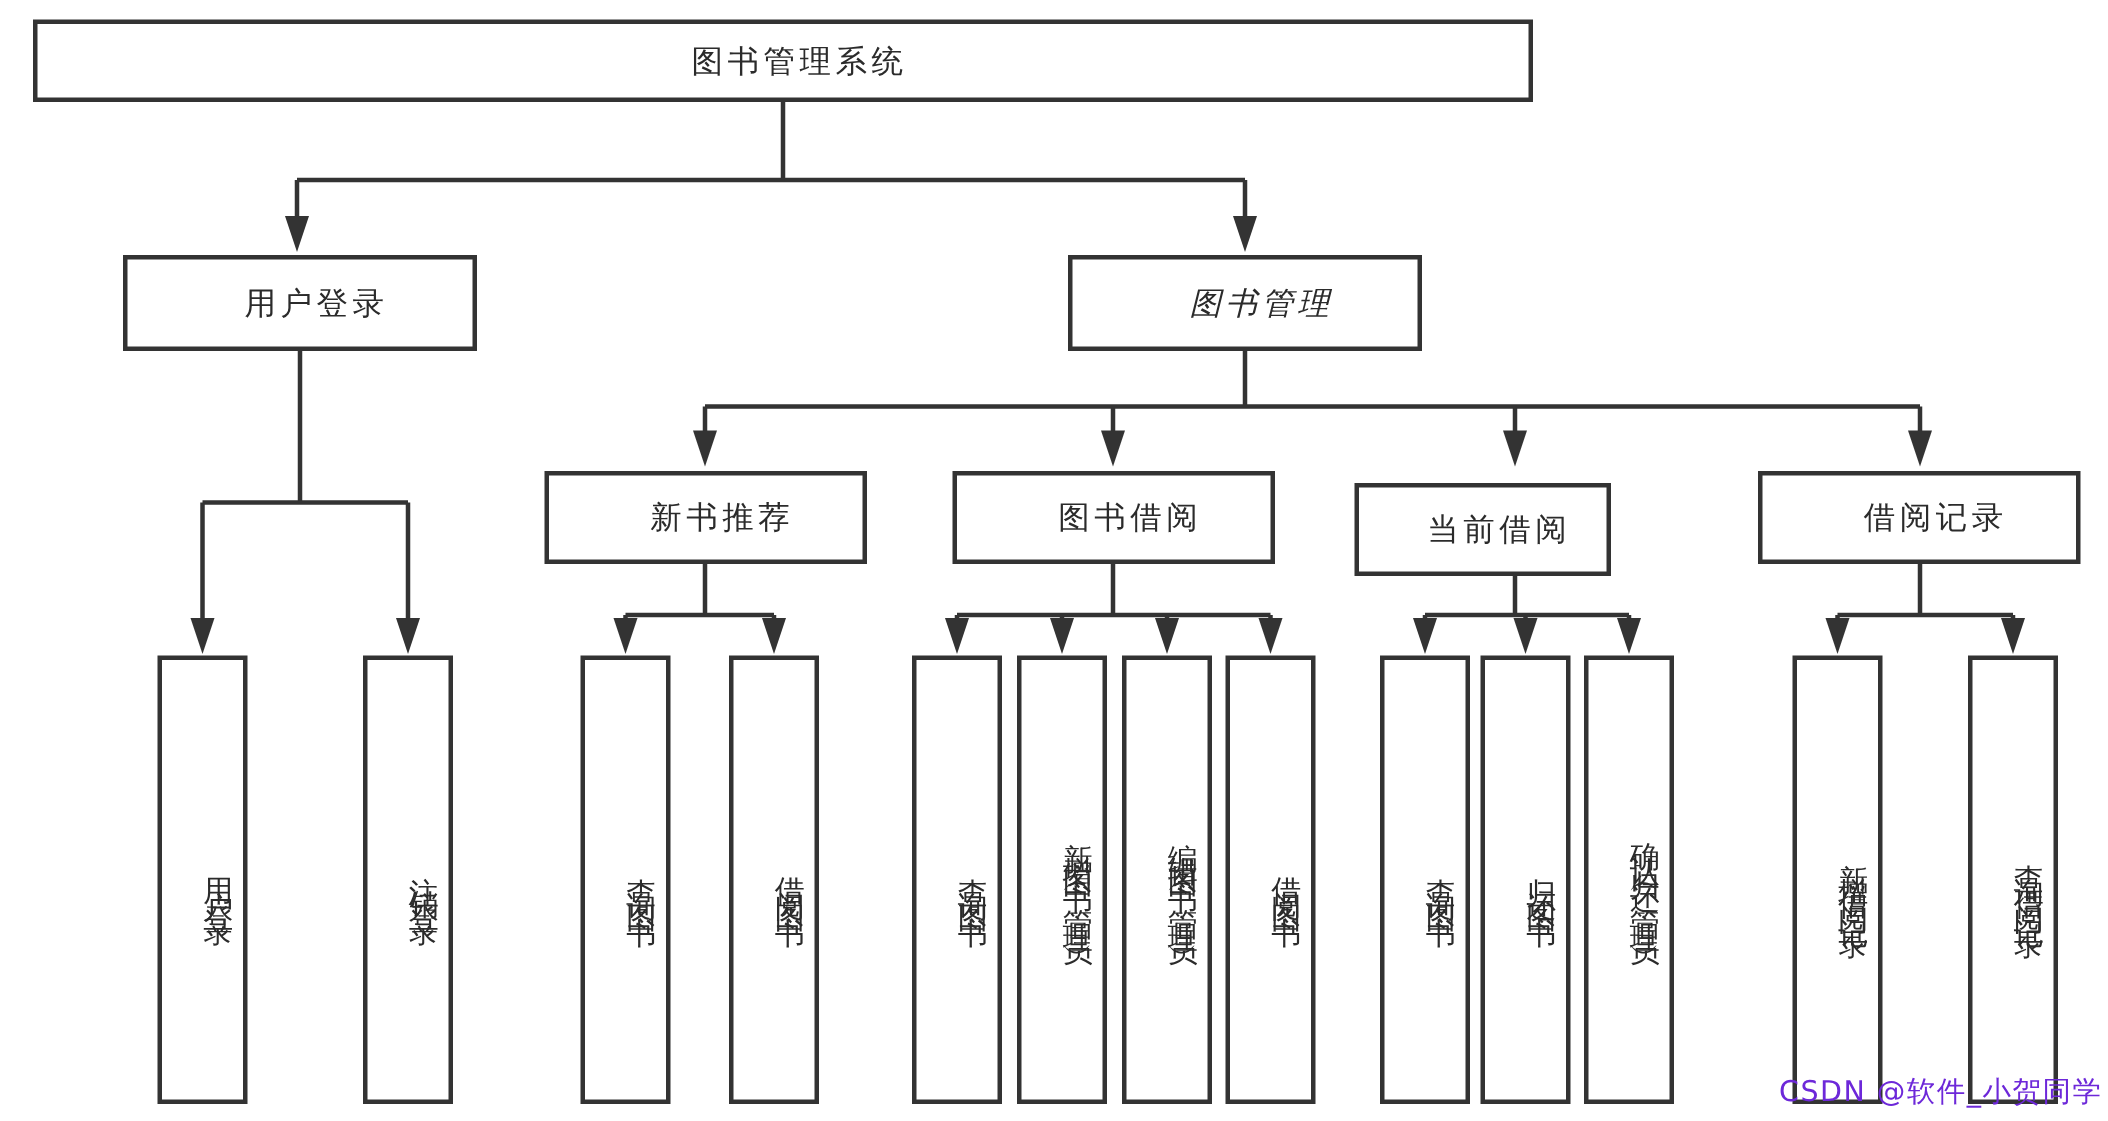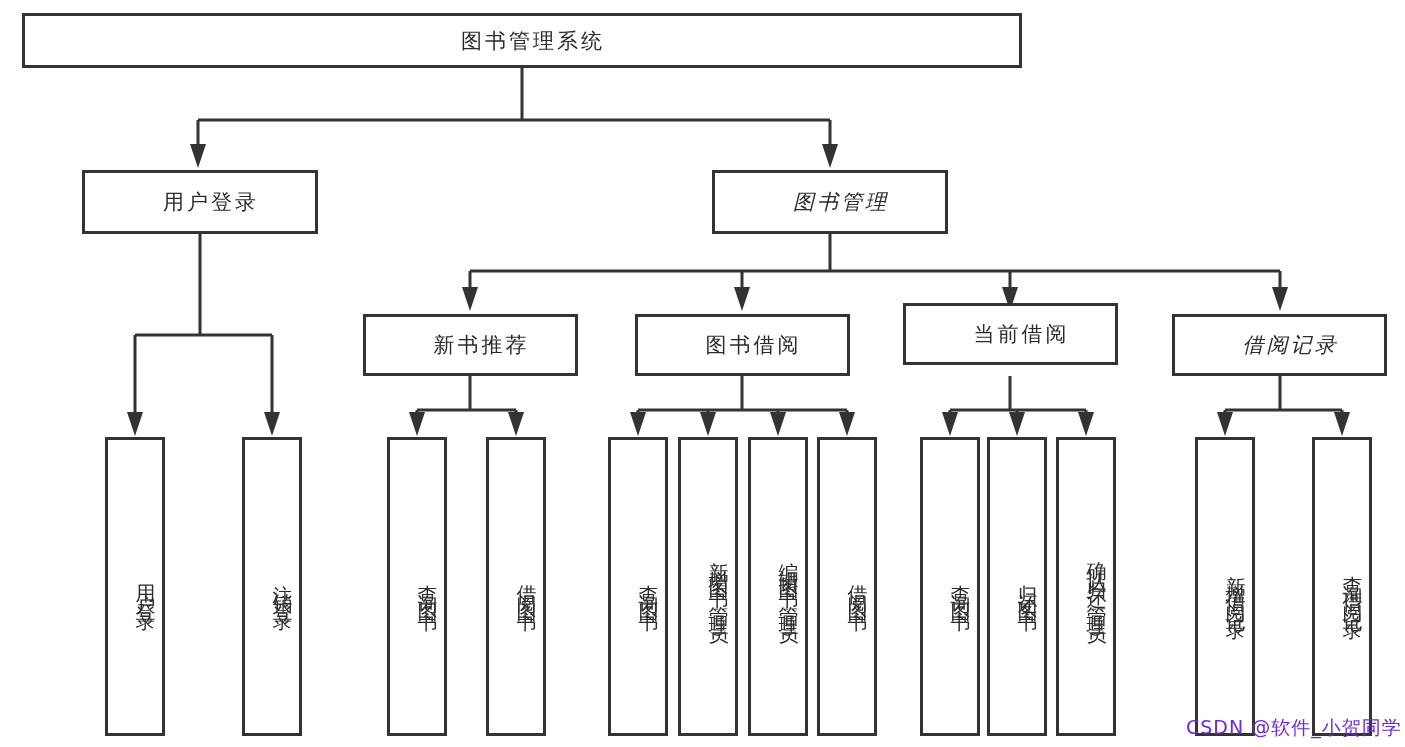--- a/index.html
+++ b/index.html
@@ -90,22 +90,22 @@
     </g>
   </svg>
 
   <div class="node h" style="left:22px; top:13px; width:1000px; height:55px;">图书管理系统</div>
 
   <div class="node h" style="left:82px; top:170px; width:236px; height:64px;">用户登录</div>
   <div class="node h" style="left:712px; top:170px; width:236px; height:64px;font-style:italic;">图书管理</div>
 
   <div class="node h" style="left:363px; top:314px; width:215px; height:62px;">新书推荐</div>
   <div class="node h" style="left:635px; top:314px; width:215px; height:62px;">图书借阅</div>
-  <div class="node h" style="left:903px; top:303px; width:215px; height:62px;">当前借阅</div>
-  <div class="node h" style="left:1172px; top:314px; width:215px; height:62px;font-style:italic;">借阅记录</div>
+  <div class="node h" style="left:903px; top:322px; width:171px; height:62px;">当前借阅</div>
+  <div class="node h" style="left:1172px; top:314px; width:215px; height:62px;">借阅记录</div>
 
   <div class="node v" style="left:105px; top:437px; width:60px; height:299px;">用户登录</div>
   <div class="node v" style="left:242px; top:437px; width:60px; height:299px;">注销登录</div>
 
   <div class="node v" style="left:387px; top:437px; width:60px; height:299px;">查询图书</div>
   <div class="node v" style="left:486px; top:437px; width:60px; height:299px;">借阅图书</div>
 
   <div class="node v" style="left:608px; top:437px; width:60px; height:299px;">查询图书</div>
   <div class="node v" style="left:678px; top:437px; width:60px; height:299px;">新增图书（管理员）</div>
   <div class="node v" style="left:748px; top:437px; width:60px; height:299px;">编辑图书（管理员）</div>

